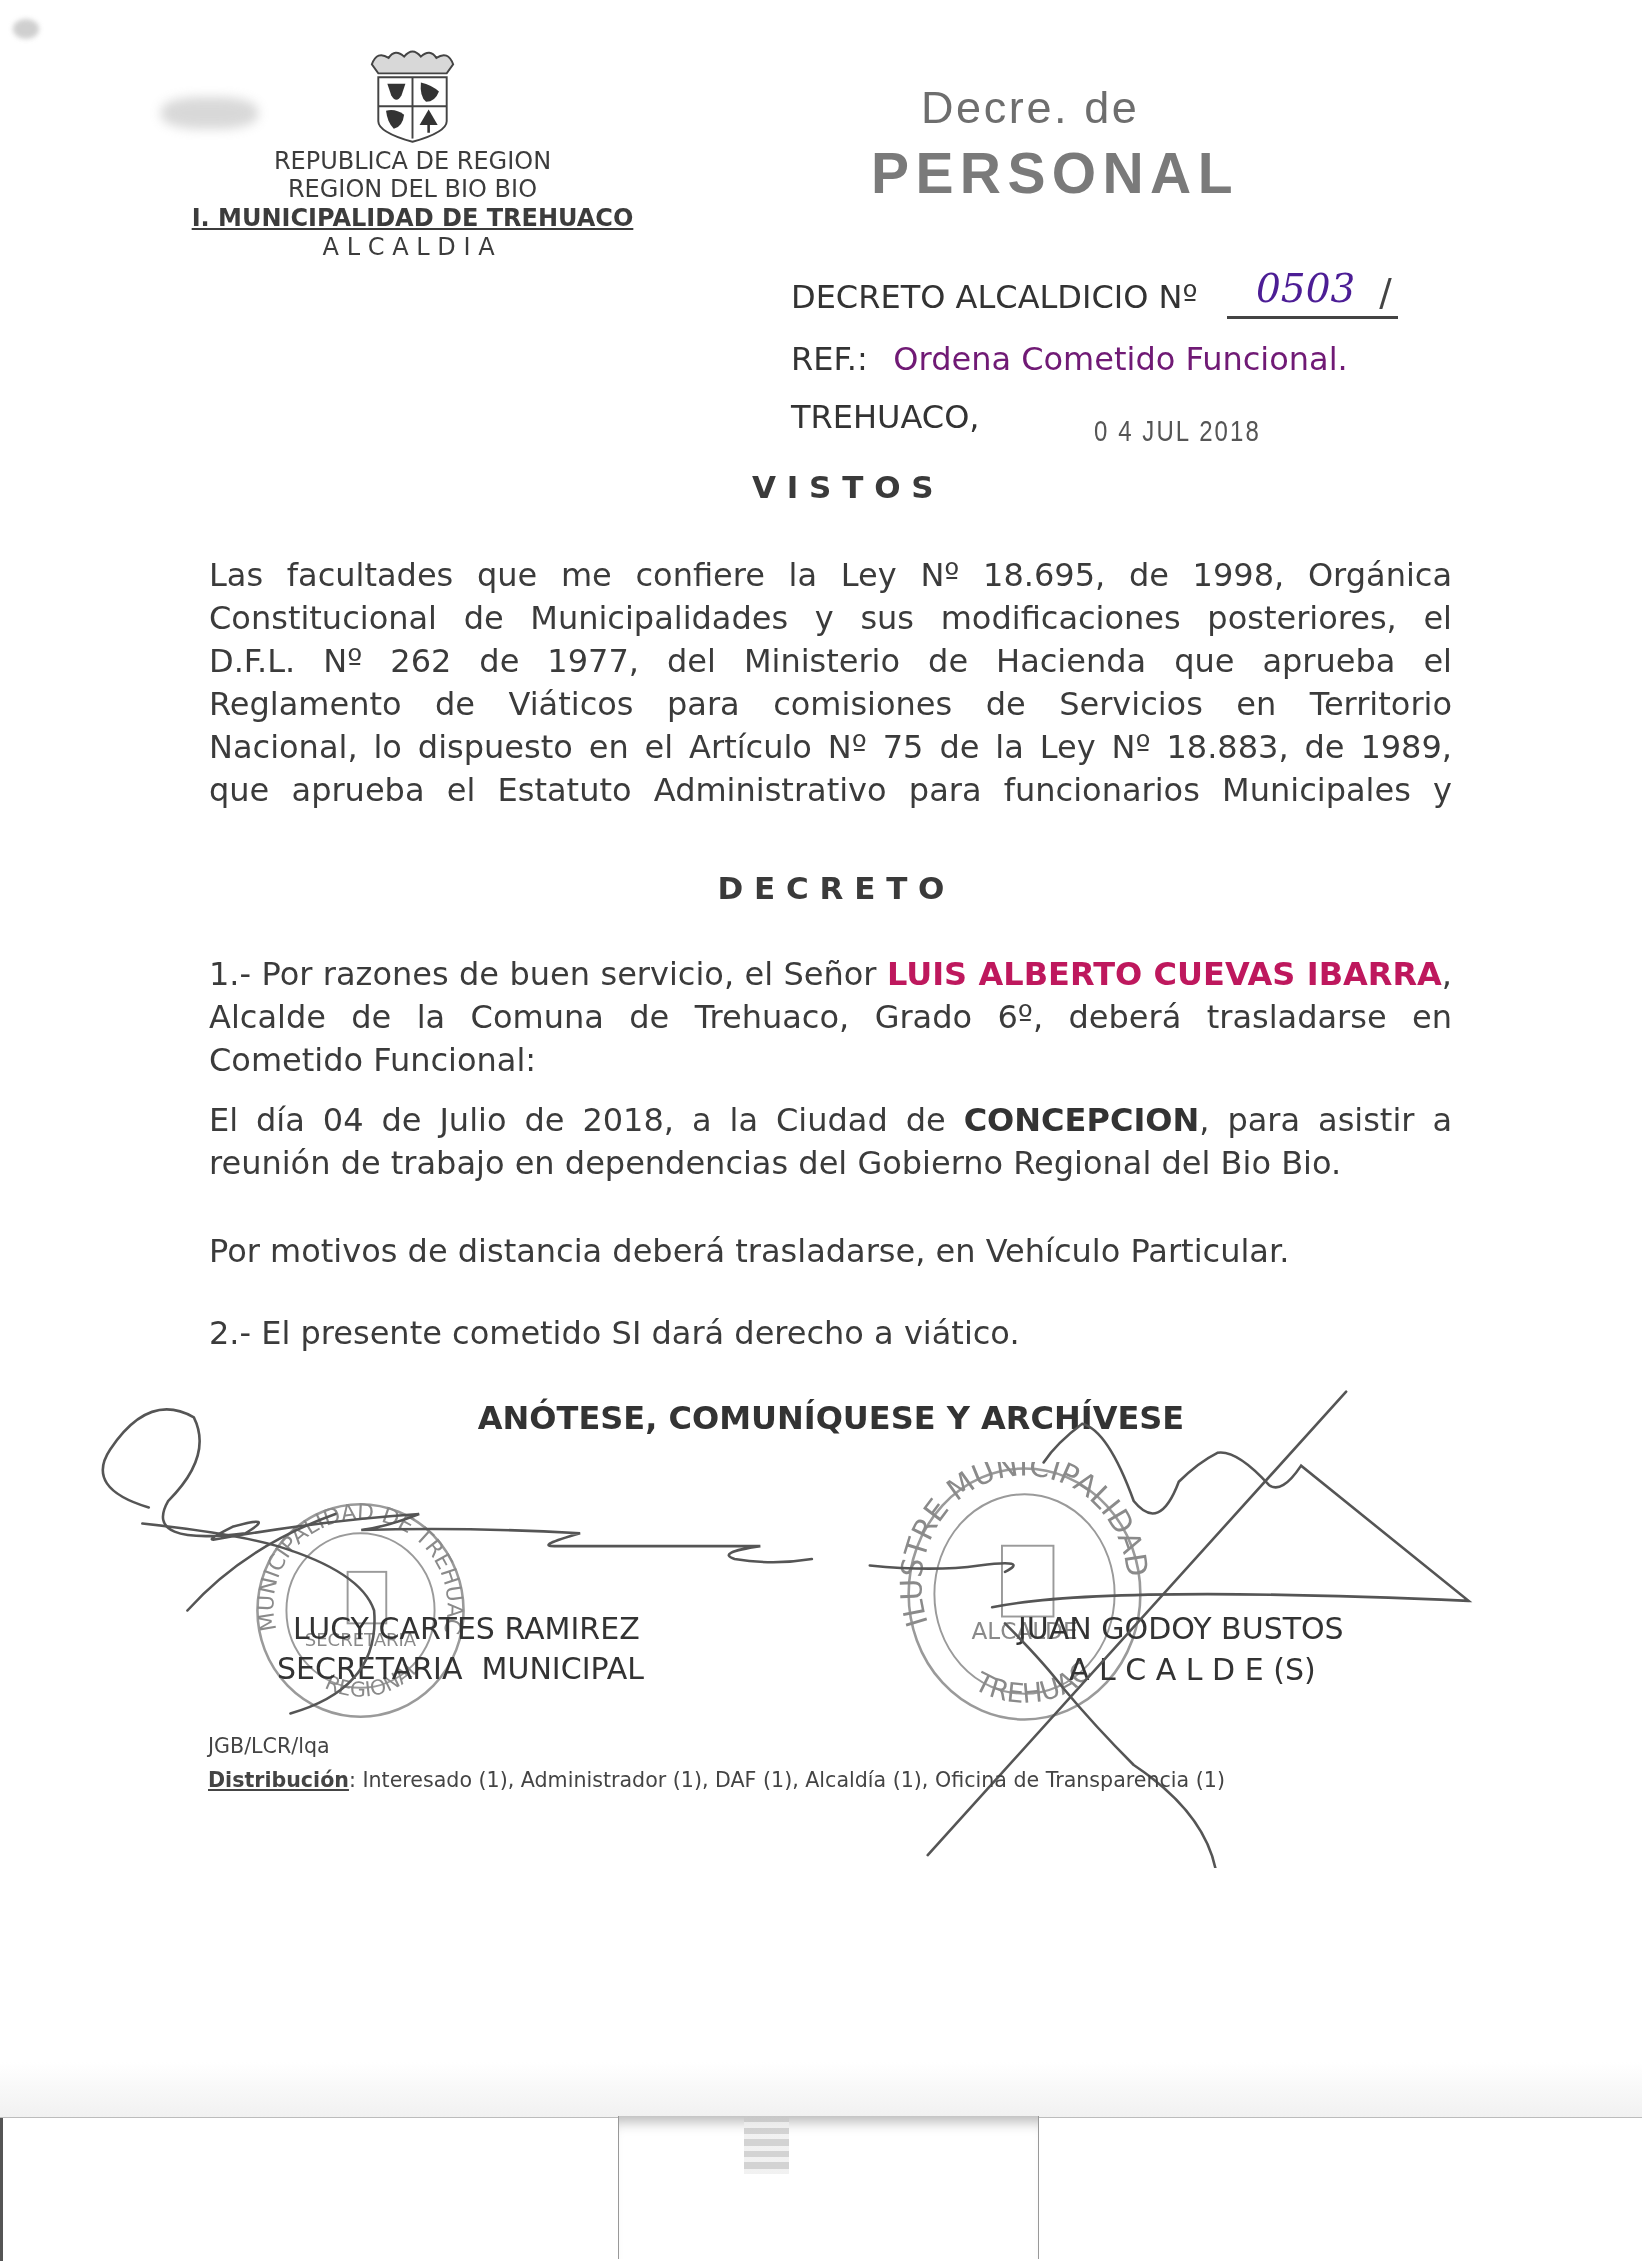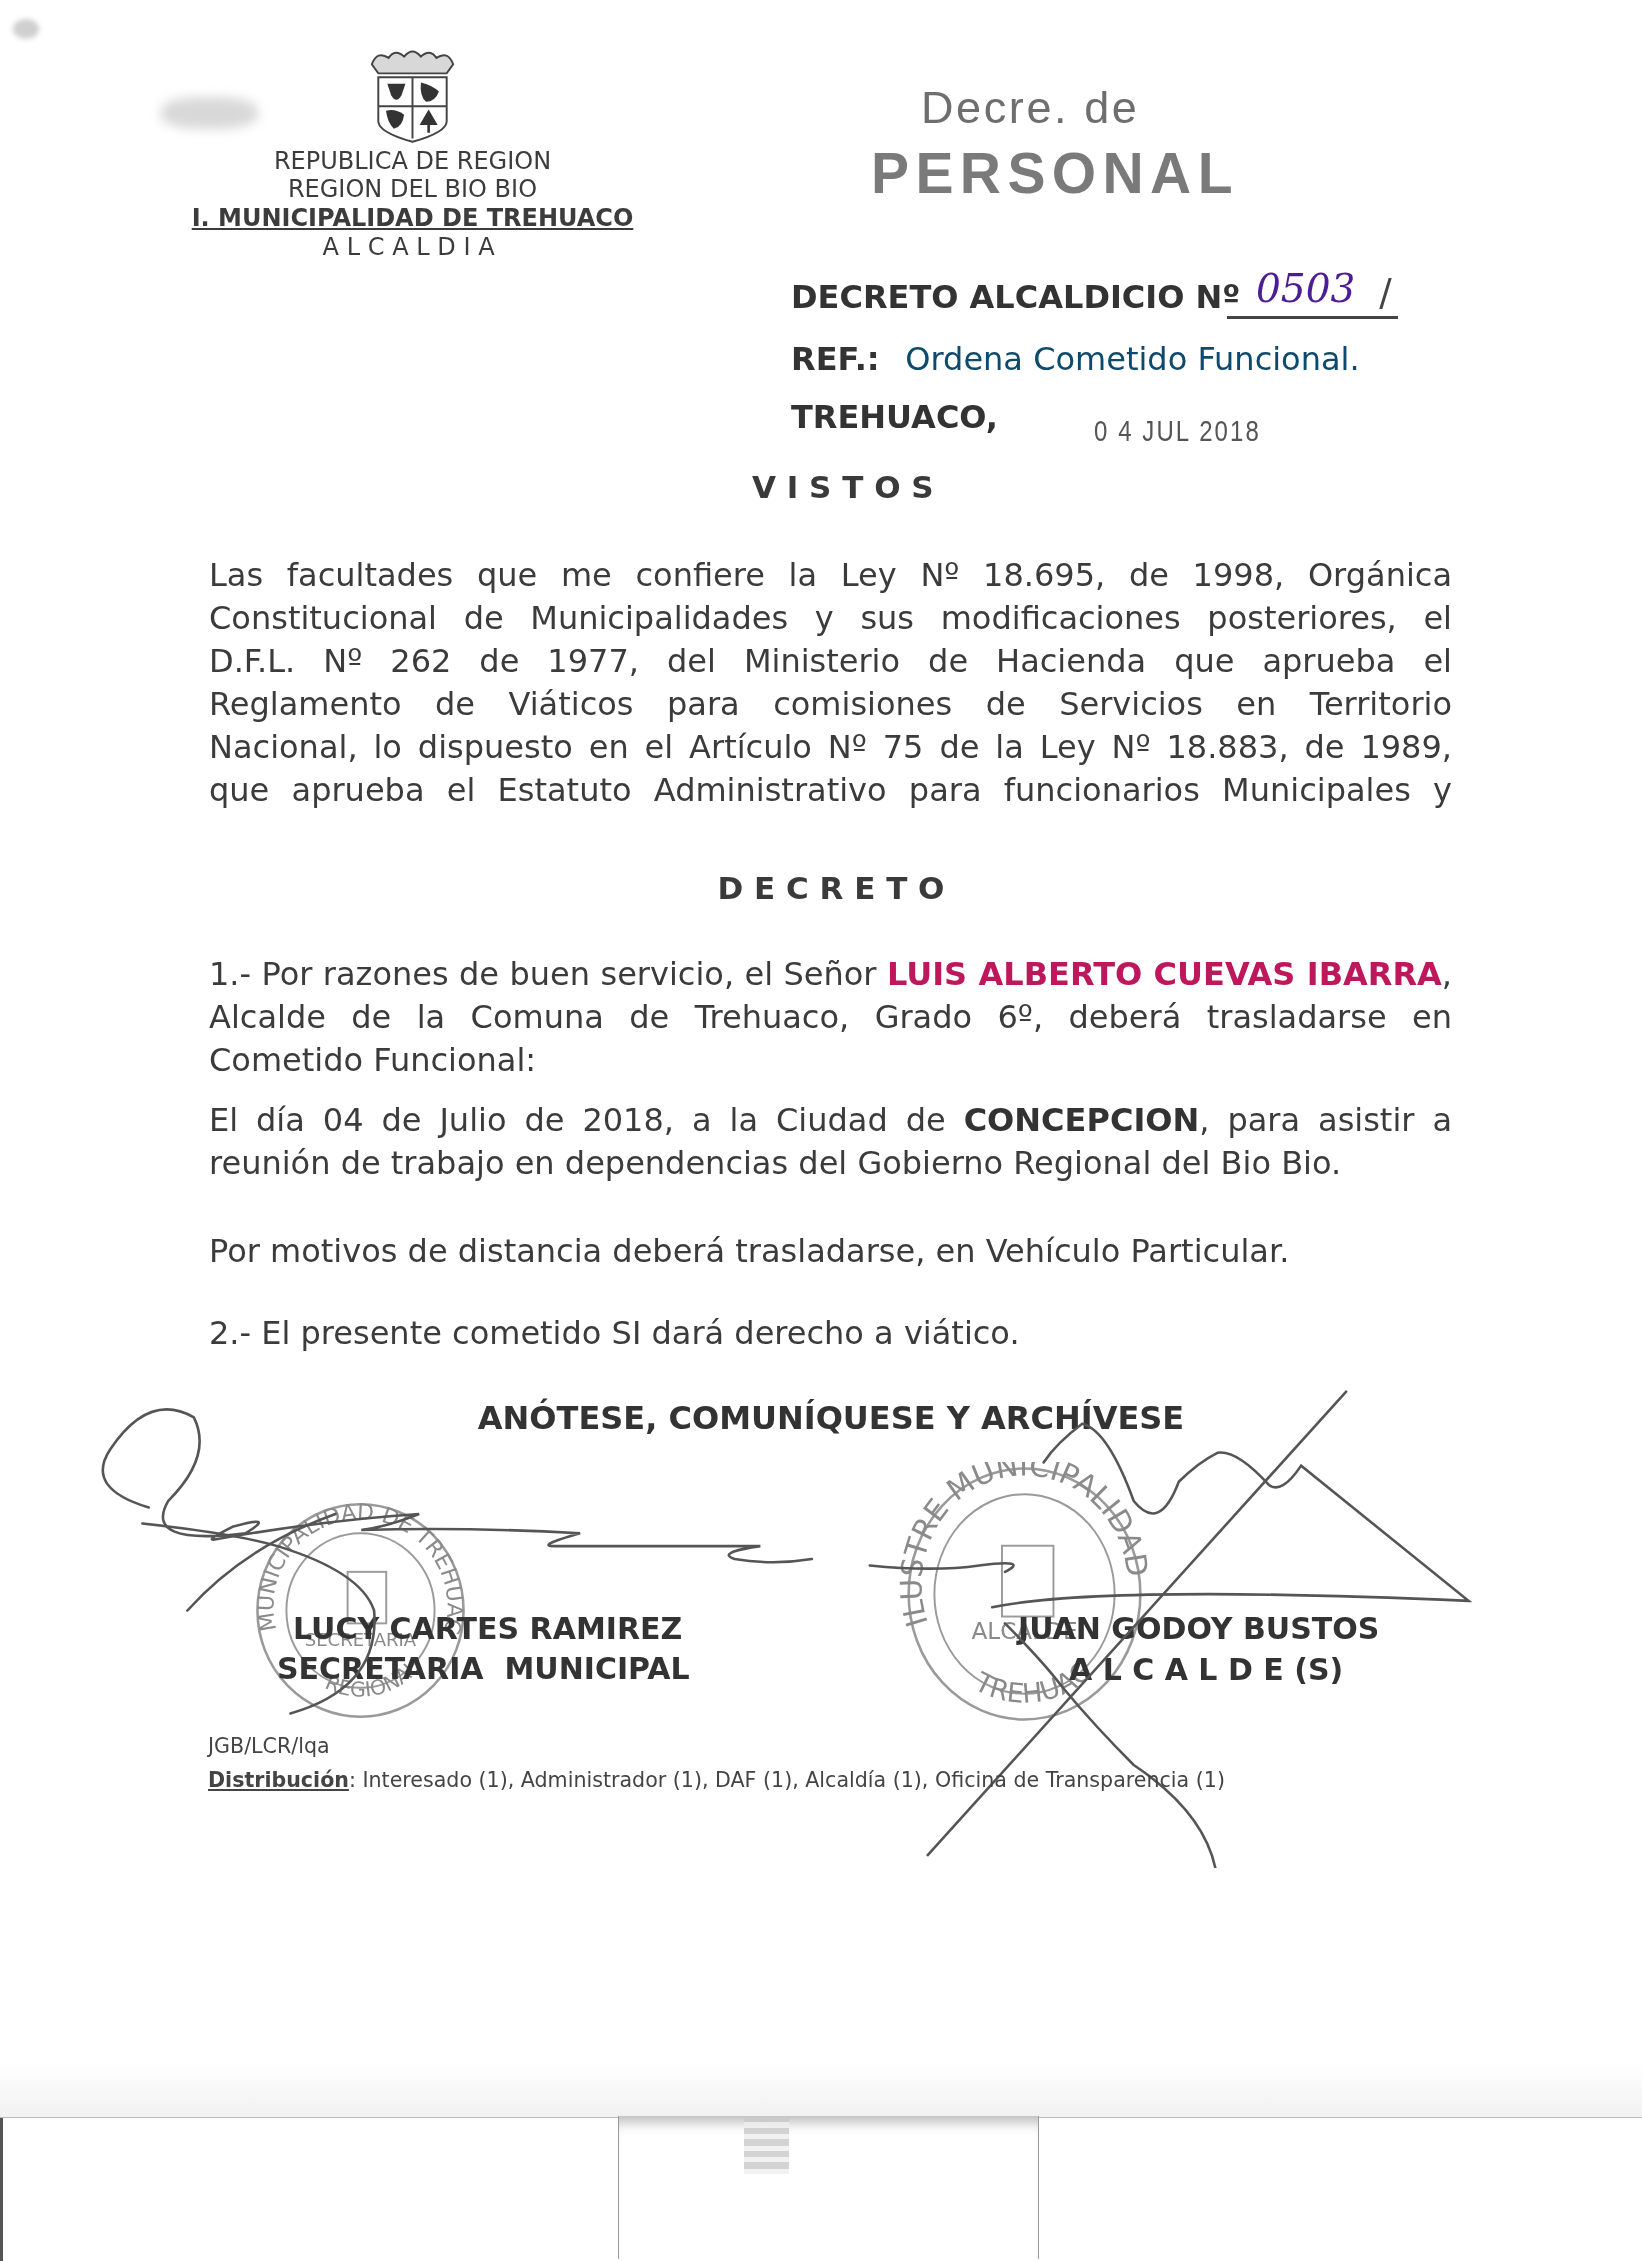--- a/index.html
+++ b/index.html
@@ -1,21 +1,21 @@
 <!DOCTYPE html>
 <html style="font-size:10.3px"><head>
 <meta charset="utf-8">
 <style>
   html, body { margin:0; padding:0; }
   body { width:1643px; height:2261px; background:#ffffff; position:relative; overflow:hidden;
          font-family:"DejaVu Sans", sans-serif; color:#3a3a3a; }
   .abs { position:absolute; }
   .hdr { font-size:24px; letter-spacing:0px; color:#3c3c3c; text-align:center; width:451px; left:187px; }
   .stamp-text { color:#6e6e6e; font-family:"Liberation Sans", sans-serif; }
-  .bold { font-weight:bold; color:#333; }
+  .bold { font-weight:normal; color:#333; }
   .para { position:absolute; left:209px; width:1243px; font-size:32px; color:#3b3b3b; }
   .para .ln { display:block; height:43px; line-height:43px; text-align:justify; text-align-last:justify; white-space:nowrap; }
   .para .ln.left { text-align-last:left; }
   .sig-ink { stroke:#555; fill:none; stroke-width:4; stroke-linecap:round; }
   .seal { stroke:#9a9a9a; fill:none; }
   .seal-text { fill:#8a8a8a; font-family:"DejaVu Sans", sans-serif; }
   .underline { text-decoration:underline;font-weight:bold; }
 </style>
 </head>
 <body>
@@ -48,21 +48,21 @@
 <div class="abs stamp-text" style="left:871px;top:140px;font-size:57px;letter-spacing:6.4px;font-weight:bold;color:#7a7a7a">PERSONAL</div>
 
 <div class="abs bold" style="left:791px;top:278px;font-size:32px">DECRETO ALCALDICIO Nº</div>
 <div class="abs" style="left:1227px;top:271px;width:171px;height:45px;border-bottom:3.9px solid #444">
   <span style="position:absolute;left:29px;top:-5.2px;font-family:'DejaVu Serif',serif;font-style:italic;font-size:39px;color:#4c1d95">0503</span>
   <span style="position:absolute;right:6.4px;top:0;font-size:37px;color:#444">/</span>
 </div>
 
 <div class="abs" style="left:791px;top:340px;font-size:32px;white-space:nowrap">
   <span class="bold">REF.:</span>
-  <span style="margin-left:15.5px;color:#0c4a6e">Ordena Cometido Funcional.</span>
+  <span style="margin-left:15.5px;color:#701a75">Ordena Cometido Funcional.</span>
 </div>
 
 <div class="abs bold" style="left:791px;top:398px;font-size:32px">TREHUACO,</div>
 <div class="abs" style="left:1094px;top:414px;font-size:30px;color:#555;font-family:'Liberation Sans Narrow','Liberation Sans',sans-serif;transform:scaleX(0.8);transform-origin:left;letter-spacing:2.6px">0 4 JUL 2018</div>
 
 <div class="abs" style="left:752px;top:469px;font-size:31px;font-weight:bold;color:#3a3a3a;white-space:pre">V I S T O S</div>
 
 <div class="para" style="top:554px">
   <span class="ln">Las facultades que me confiere la Ley Nº 18.695, de 1998, Orgánica</span>
   <span class="ln">Constitucional de Municipalidades y sus modificaciones posteriores, el</span>

